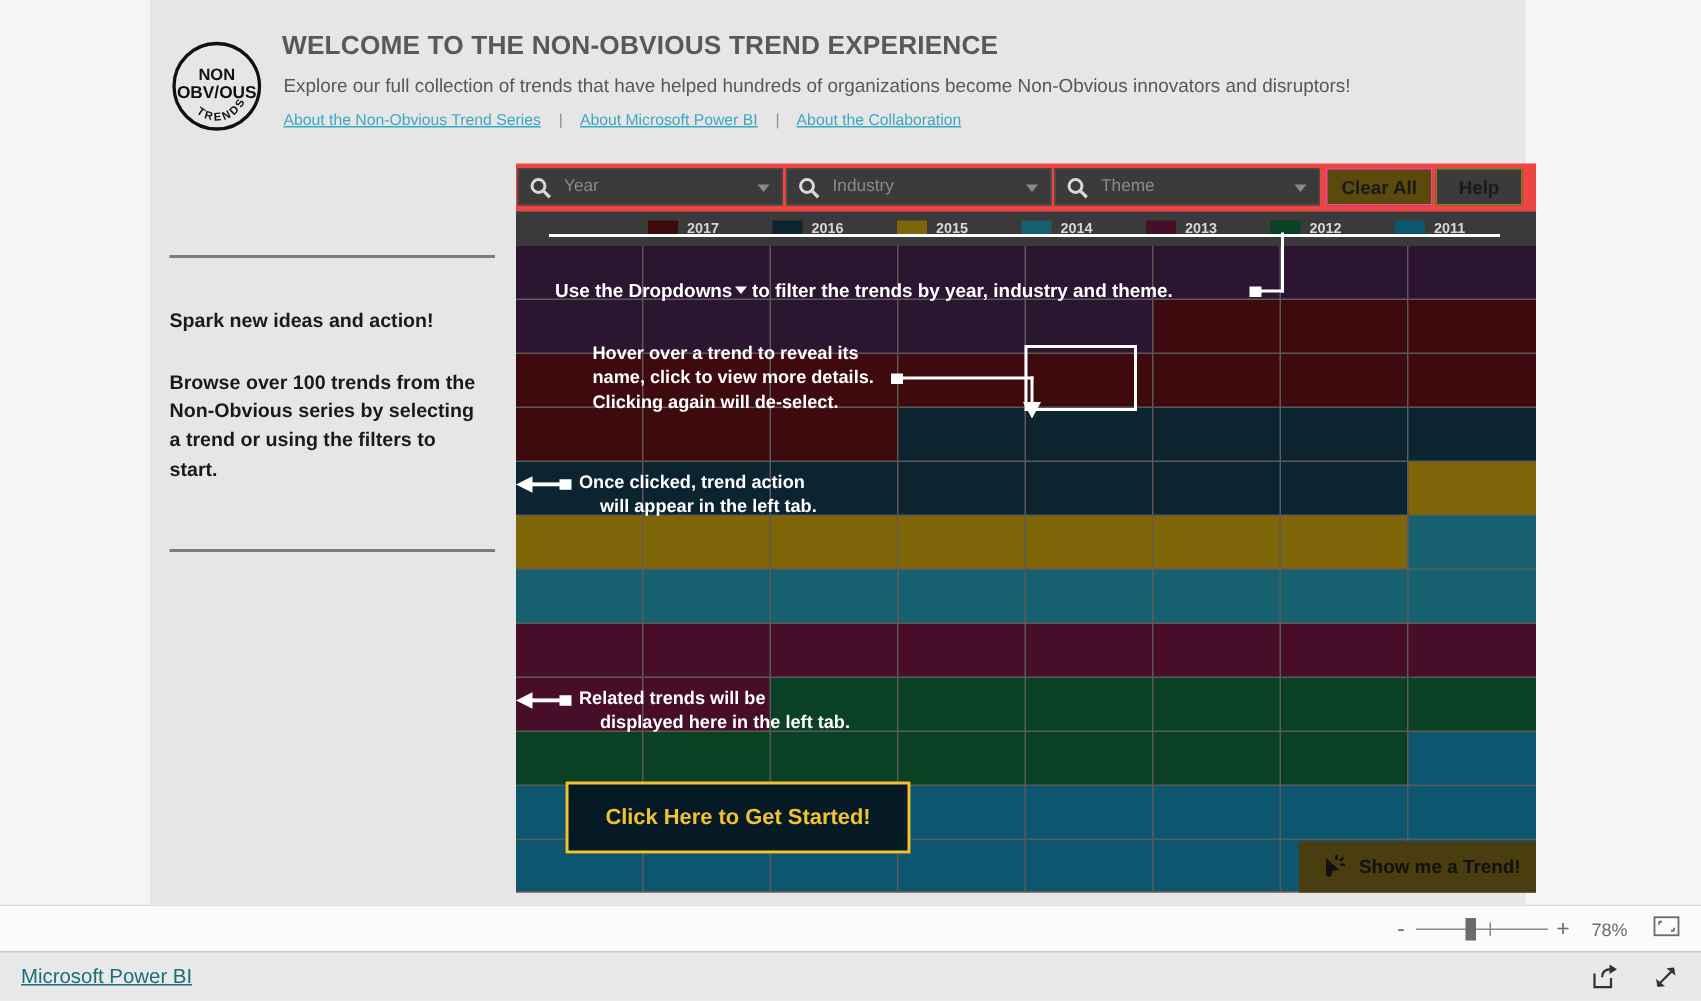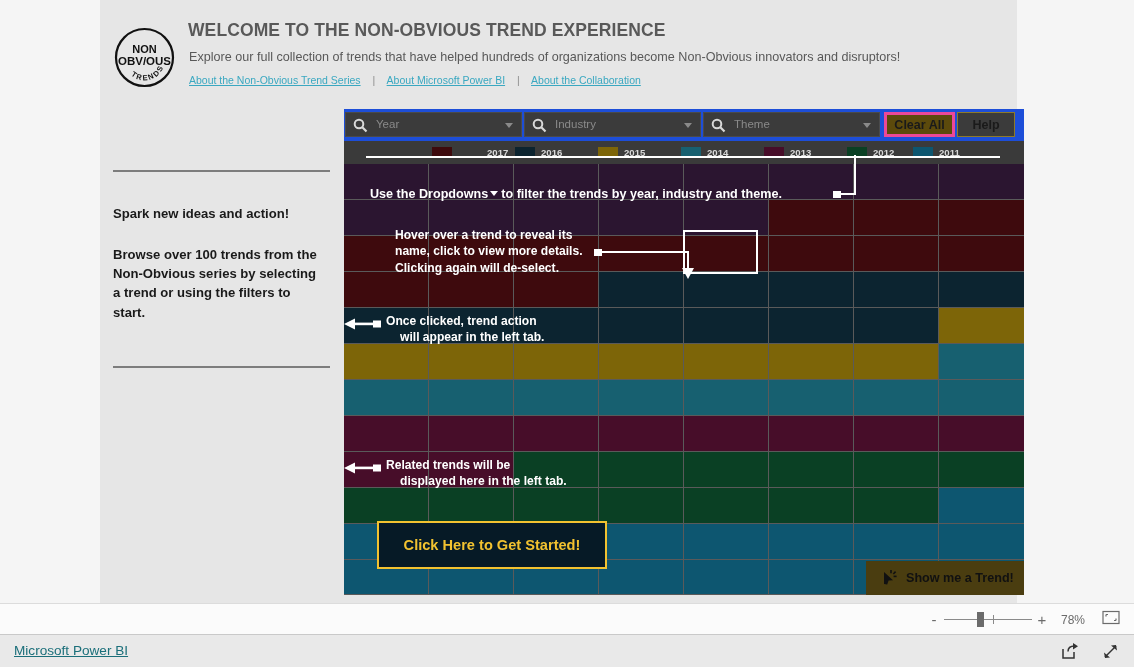--- a/index.html
+++ b/index.html
@@ -50,21 +50,21 @@
     font-size:13.1px;font-weight:bold;color:#1a1a1a;
   }
   .lp-body{
     position:absolute;left:113px;top:245px;width:212px;
     font-size:13.1px;font-weight:bold;color:#1a1a1a;line-height:1.47;
   }
 
   
   .viz{
     position:absolute;left:344px;top:109px;width:680px;height:486px;
-    background:#1d4ed8;overflow:hidden;
+    background:#ef4444;overflow:hidden;
   }
 
   
   .filterbar{position:absolute;left:0;top:0;width:680px;height:30px;}
   .fbox{
     position:absolute;top:3px;height:25px;
     background:#3b3b3b;border:1px solid #4a4a4a;
     box-sizing:border-box;cursor:pointer;
   }
   .fbox .mag{position:absolute;left:7px;top:5px;}
@@ -79,21 +79,21 @@
   }
   #f-year{left:1px;width:177px;}
   #f-industry{left:180px;width:177px;}
   #f-theme{left:359px;width:177px;}
   .fbtn{
     position:absolute;top:3px;height:25px;
     display:flex;align-items:center;justify-content:center;
     font-size:12.5px;font-weight:bold;color:#1a1a1a;
     box-sizing:border-box;cursor:pointer;
   }
-  #btn-clear{left:540px;width:71px;background:#5c4a0c;border:3px solid #ec4899;}
+  #btn-clear{left:540px;width:71px;background:#5c4a0c;border:1px solid #ec4899;}
   #btn-help{left:613px;width:58px;background:#3b3b3b;border:1px solid #8d7a2a;}
 
   
   .legend{
     position:absolute;left:0;top:32px;width:680px;height:23px;
     background:#3a3a3a;
   }
   .lg-item{position:absolute;top:6px;display:flex;align-items:center;}
   .lg-sw{width:20px;height:11px;margin-right:6px;}
   .lg-lb{font-size:9.6px;font-weight:bold;color:#d8d8d8;}
@@ -254,21 +254,21 @@
 
       <div class="fbtn" id="btn-clear">Clear All</div>
       <div class="fbtn" id="btn-help">Help</div>
     </div>
 
     <div class="legend">
         <div class="lg-item" style="left: 5px; margin-top: 18px;">
           <span class="lg-sw" style="background: rgb(43, 21, 48);"></span>
           <span class="lg-lb">2018</span>
         </div>
-        <div class="lg-item" style="left: 88px; gap: 29px;">
+        <div class="lg-item" style="left: 88px;">
           <span class="lg-sw" style="background: rgb(62, 10, 13);"></span>
           <span class="lg-lb">2017</span>
         </div>
         <div class="lg-item" style="left: 171px;">
           <span class="lg-sw" style="background: rgb(12, 36, 48);"></span>
           <span class="lg-lb">2016</span>
         </div>
         <div class="lg-item" style="left: 254px;">
           <span class="lg-sw" style="background: rgb(125, 101, 8);"></span>
           <span class="lg-lb">2015</span>
@@ -278,21 +278,21 @@
           <span class="lg-lb">2014</span>
         </div>
         <div class="lg-item" style="left: 420px;">
           <span class="lg-sw" style="background: rgb(71, 13, 41);"></span>
           <span class="lg-lb">2013</span>
         </div>
         <div class="lg-item" style="left: 503px;">
           <span class="lg-sw" style="background: rgb(10, 64, 36);"></span>
           <span class="lg-lb">2012</span>
         </div>
-        <div class="lg-item" style="left: 569px; text-decoration: underline;">
+        <div class="lg-item" style="left: 586px; text-decoration: underline;">
           <span class="lg-sw" style="background: rgb(13, 86, 112);"></span>
           <span class="lg-lb">2011</span>
         </div>
       </div>
 
     <div class="wall">
         <div class="trow" style="top: 0px; height: 36px;">
           <div class="tile" style="width: 85px; background: rgb(43, 21, 48);"></div>
           <div class="tile" style="width: 85px; background: rgb(43, 21, 48);"></div>
           <div class="tile" style="width: 85px; background: rgb(43, 21, 48);"></div>

